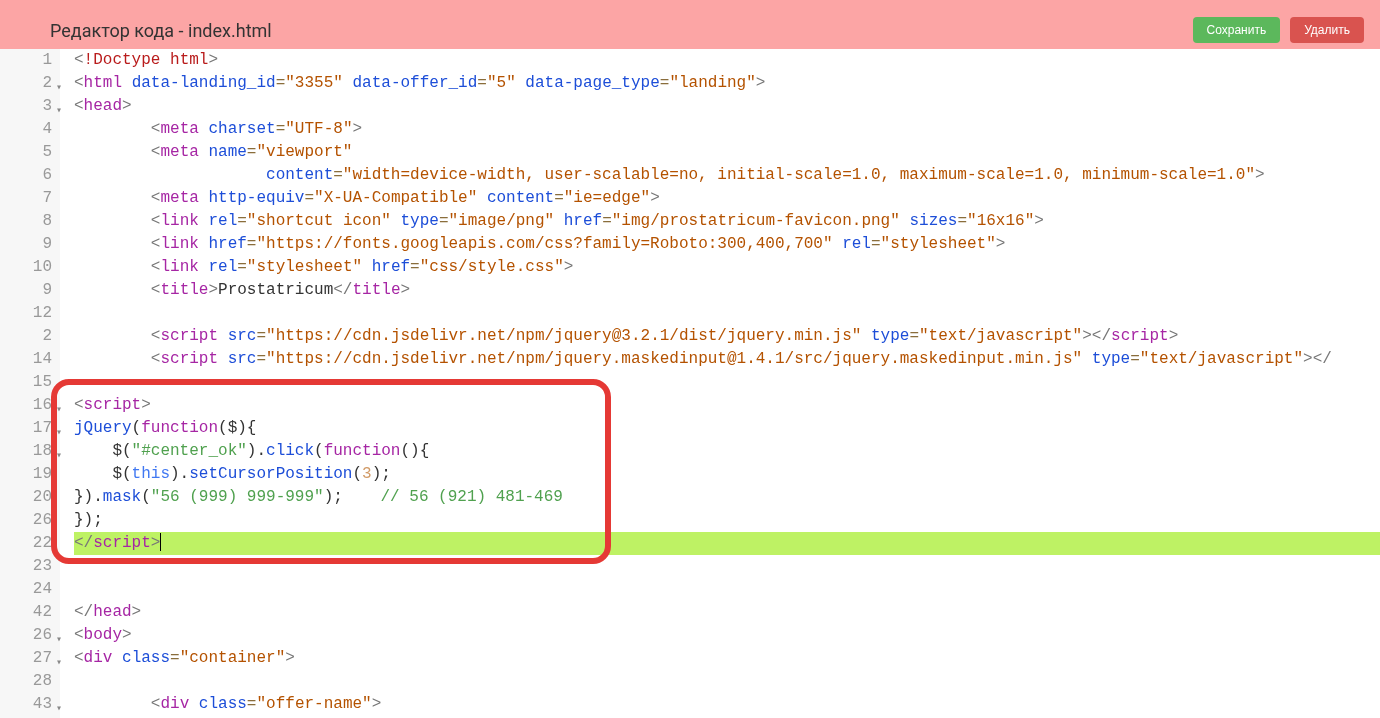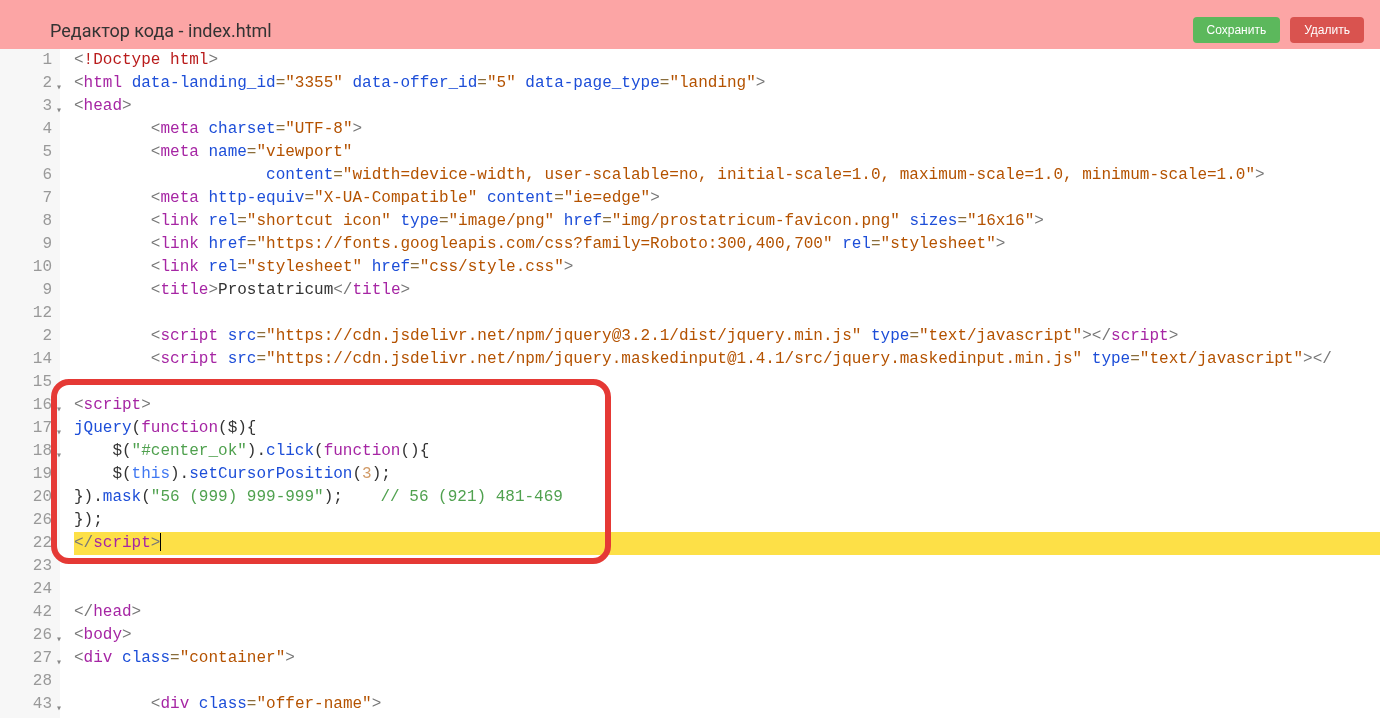--- a/index.html
+++ b/index.html
@@ -63,21 +63,21 @@
   }
   .code {
     flex: 1;
     padding-left: 14px;
     white-space: pre;
     color: #333;
     overflow: hidden;
     position: relative;
   }
   .code .line { height: 23px; }
-  .code .line.active { background: #fde047; } 
+  .code .line.active { background: #bef264; } 
   .t-angle { color: #777; }
   .t-name { color: #a626a4; }
   .t-attr { color: #1d4ed8; font-family: Liberation Mono, monospace; }
   .t-eq { color: #8a6d3b; }
   .t-str { color: #b45200; }
   .t-doctype { color: #b91c1c; }
   .t-text { color: #333; }
   .t-js-kw { color: #a626a4; font-family: Liberation Mono, monospace; }
   .t-js-var { color: #1d4ed8; }
   .t-js-str { color: #50a14f; }

